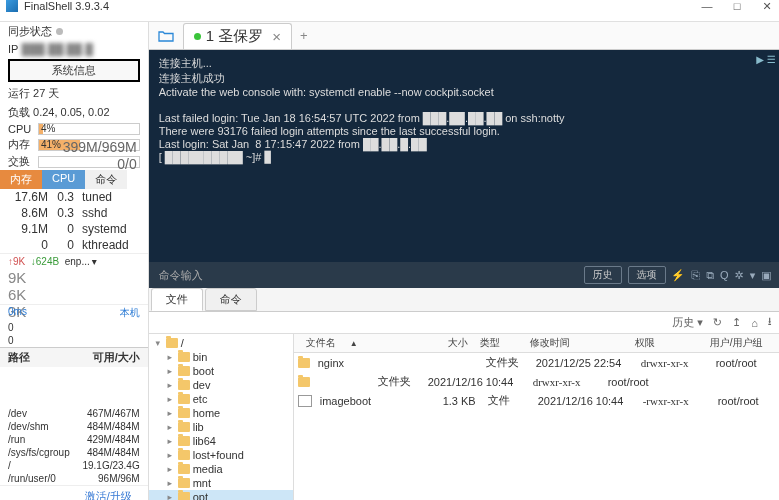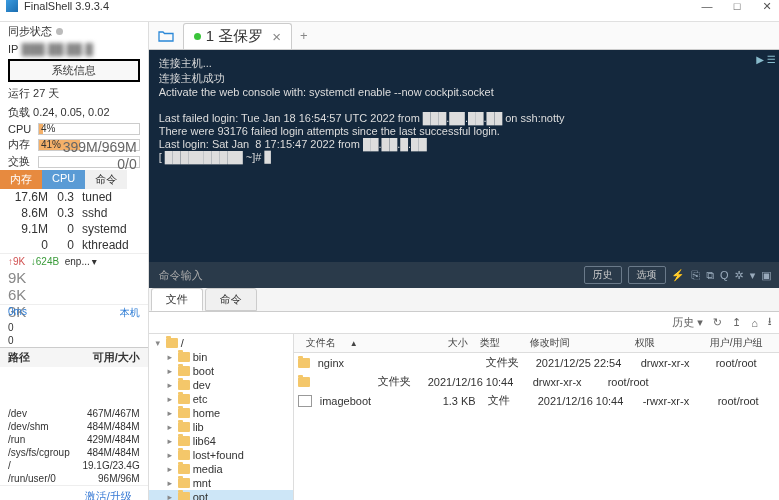--- a/index.html
+++ b/index.html
@@ -72,21 +72,21 @@
 .tw { width: 10px; text-align: center; color: #888; font-size: 9px;}
 .fold { width: 12px; height: 10px; background: #f4c76a; border-radius: 1px; position: relative;}
 .fold::before { content:""; position:absolute; top:-2px; left:0; width:5px; height:2px; background:#f4c76a; border-radius:1px 1px 0 0;}
 .filelist { flex: 1; font-size: 11px; overflow: auto;}
 .fl-hdr { display: flex; border-bottom: 1px solid #ddd; background: #fafafa; font-size: 10px; color: #444;}
 .fl-hdr span, .fl-row span { padding: 2px 6px; }
 .c-name { width: 120px; }
 .c-size { width: 60px; text-align: right;}
 .c-type { width: 50px; }
 .c-date { width: 105px; }
-.c-perm { width: 75px; }
+.c-perm { width: 75px; font-family: Liberation Serif, serif; }
 .c-own { width: 70px; }
 .fl-row { display: flex; align-items: center;}
 .fl-row .fold, .fl-row .file-i { margin-left: 4px; margin-right: 2px;}
 .file-i { width: 10px; height: 12px; border: 1px solid #999; background: #fff; }
 .sort-arr { font-size: 8px; margin-left: 2px;}
 </style>
 </head>
 <body>
 
 <div class="titlebar">

